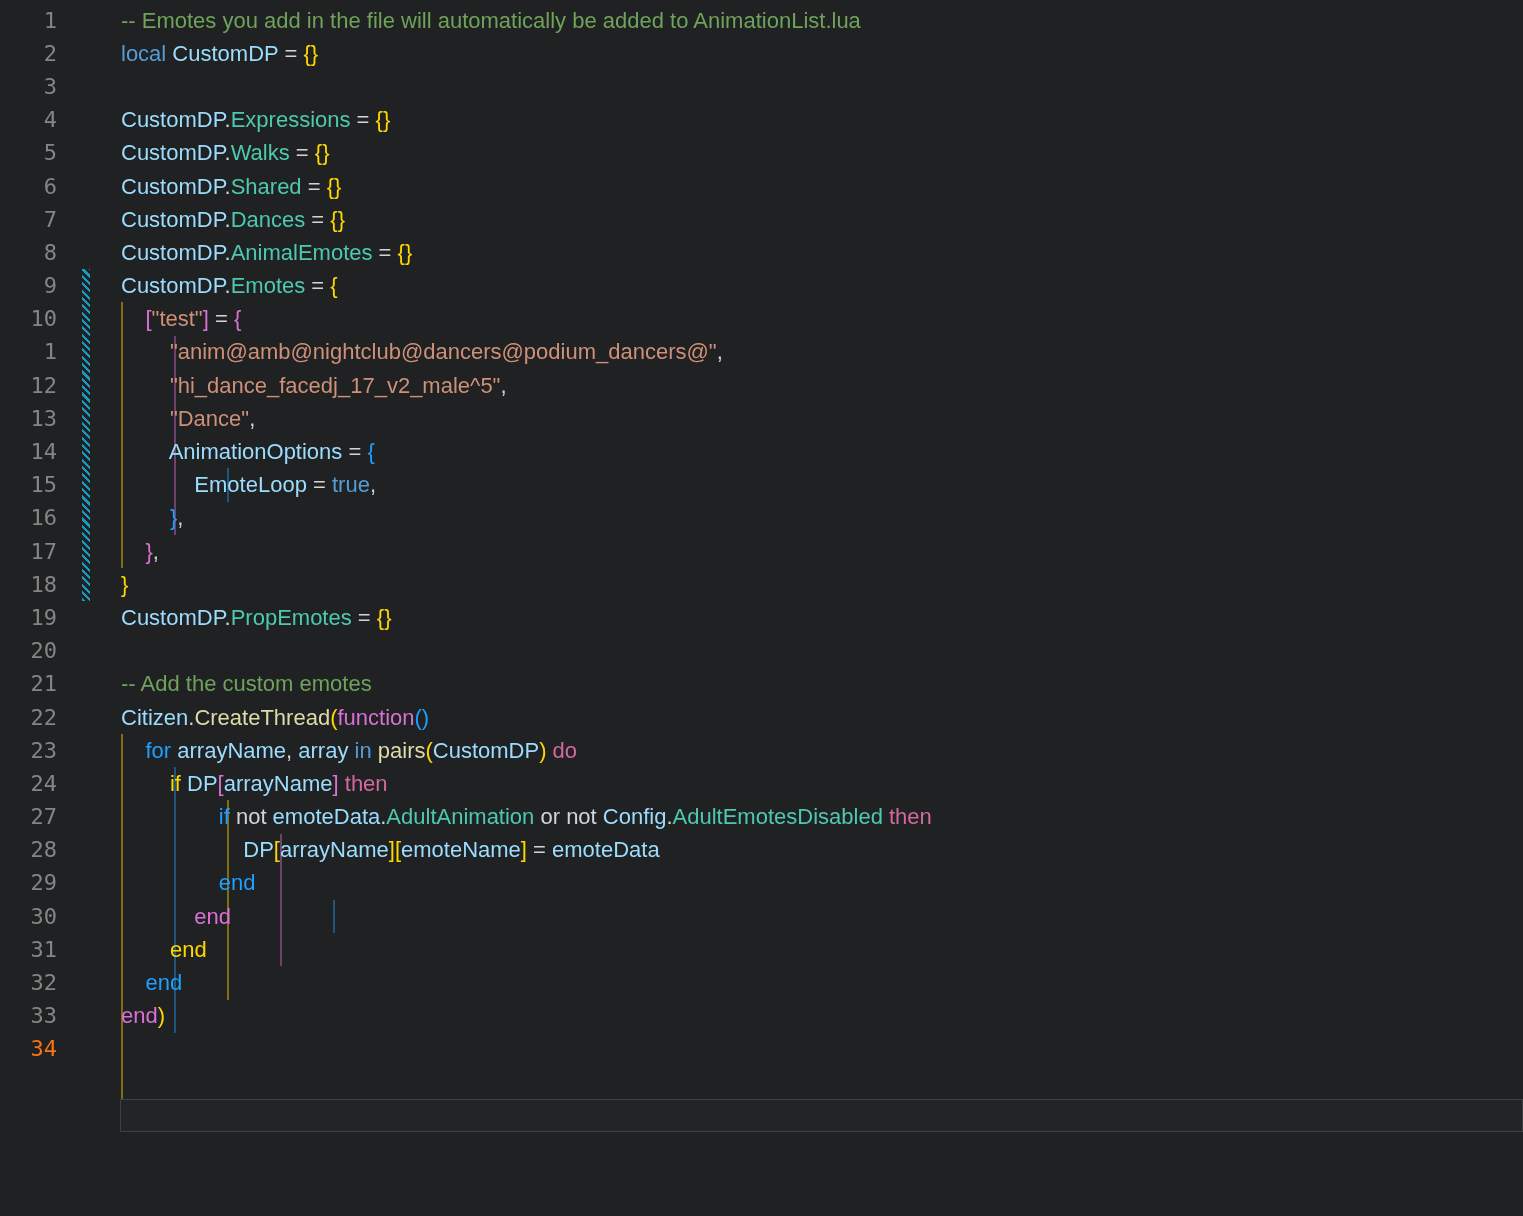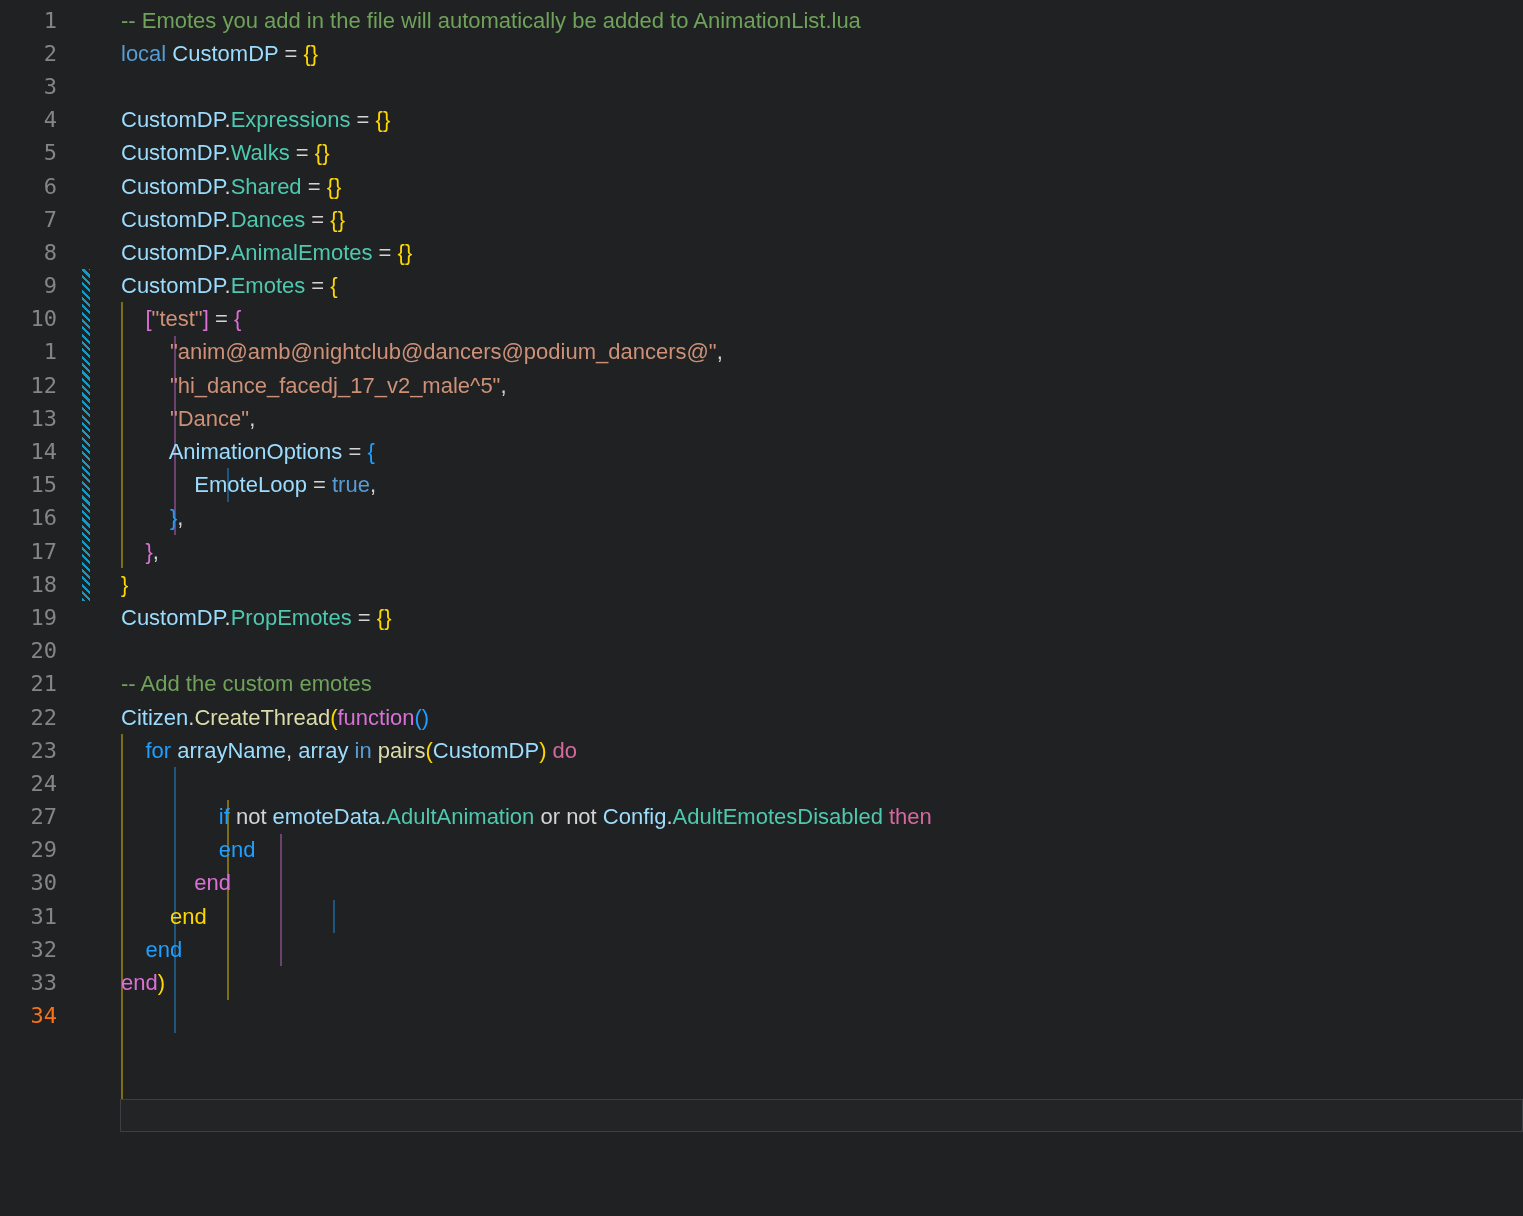--- a/index.html
+++ b/index.html
@@ -150,24 +150,29 @@
       <div class="line">
         <span class="num">22</span>
         <pre class="code"><span class="tk-v">Citizen</span><span class="tk-pl">.</span><span class="tk-fn">CreateThread</span><span class="tk-b1">(</span><span class="tk-b2">function</span><span class="tk-b3">(</span><span class="tk-b3">)</span></pre>
       </div>
       <div class="line">
         <span class="num">23</span>
         <pre class="code"><span class="tk-pl">    </span><span class="tk-b3">for</span><span class="tk-v"> arrayName</span><span class="tk-pl">, </span><span class="tk-v">array</span><span class="tk-kw"> in </span><span class="tk-fn">pairs</span><span class="tk-b1">(</span><span class="tk-v">CustomDP</span><span class="tk-b1">)</span><span class="tk-ctrl"> do</span></pre>
       </div>
       <div class="line">
         <span class="num">24</span>
+        <pre class="code"><span class="tk-pl">        </span><span class="tk-b1">if</span><span class="tk-v"> DP</span><span class="tk-b2">[</span><span class="tk-v">arrayName</span><span class="tk-b2">]</span><span class="tk-ctrl"> then</span></pre>
       </div>
       <div class="line">
         <span class="num">27</span>
         <pre class="code"><span class="tk-pl">                </span><span class="tk-b3">if</span><span class="tk-pl"> not </span><span class="tk-v">emoteData</span><span class="tk-pl">.</span><span class="tk-p">AdultAnimation</span><span class="tk-pl"> or not </span><span class="tk-v">Config</span><span class="tk-pl">.</span><span class="tk-p">AdultEmotesDisabled</span><span class="tk-ctrl"> then</span></pre>
+      </div>
+      <div class="line">
+        <span class="num">28</span>
+        <pre class="code"><span class="tk-pl">                    </span><span class="tk-v">DP</span><span class="tk-b1">[</span><span class="tk-v">arrayName</span><span class="tk-b1">]</span><span class="tk-b1">[</span><span class="tk-v">emoteName</span><span class="tk-b1">]</span><span class="tk-pl"> = </span><span class="tk-v">emoteData</span></pre>
       </div>
       <div class="line">
         <span class="num">29</span>
         <pre class="code"><span class="tk-pl">                </span><span class="tk-b3">end</span></pre>
       </div>
       <div class="line">
         <span class="num">30</span>
         <pre class="code"><span class="tk-pl">            </span><span class="tk-b2">end</span></pre>
       </div>
       <div class="line">

